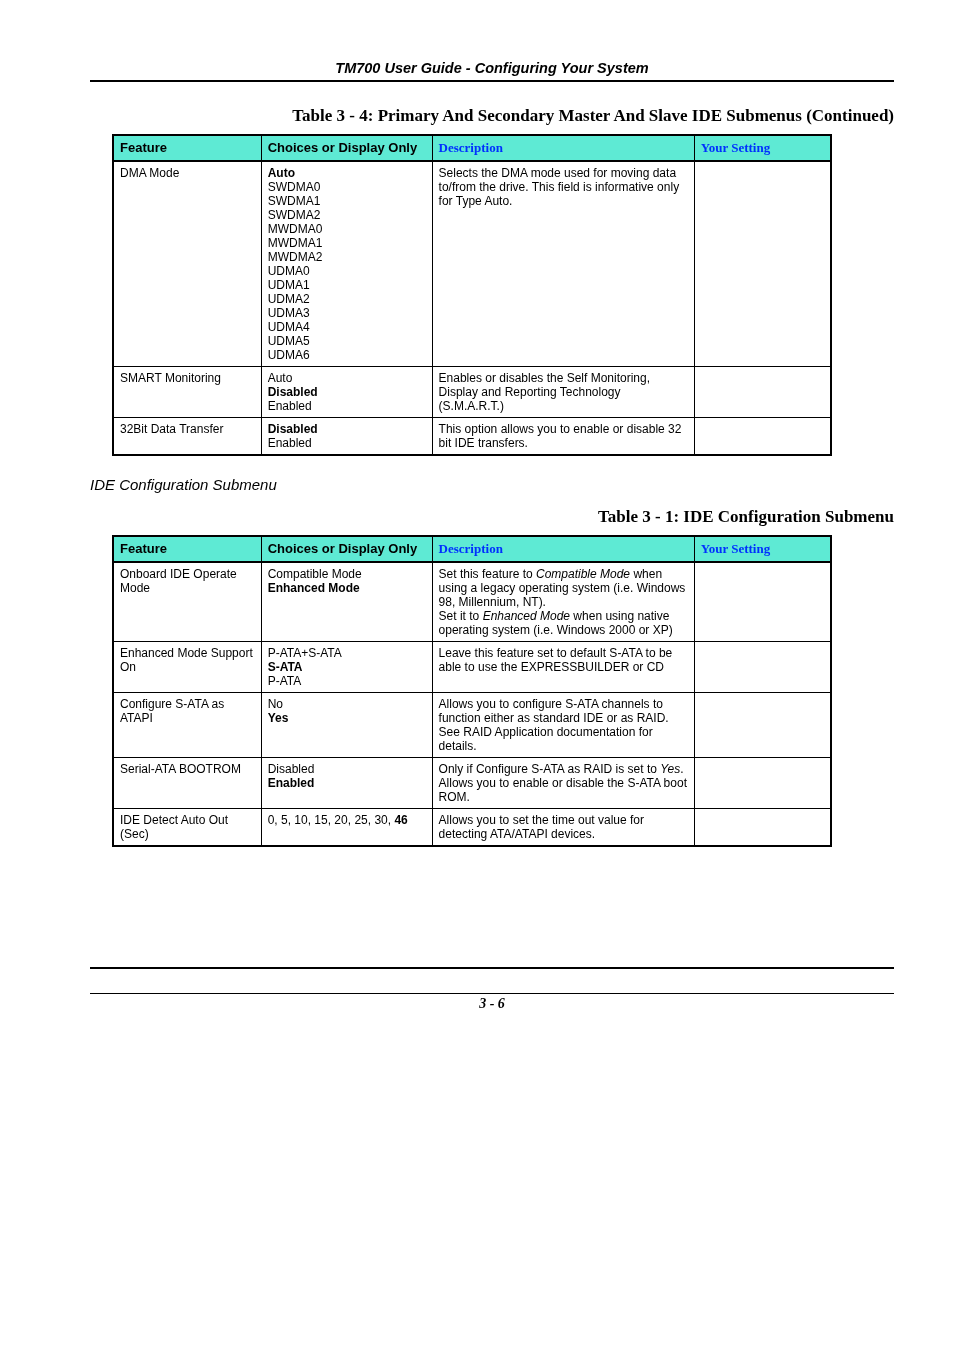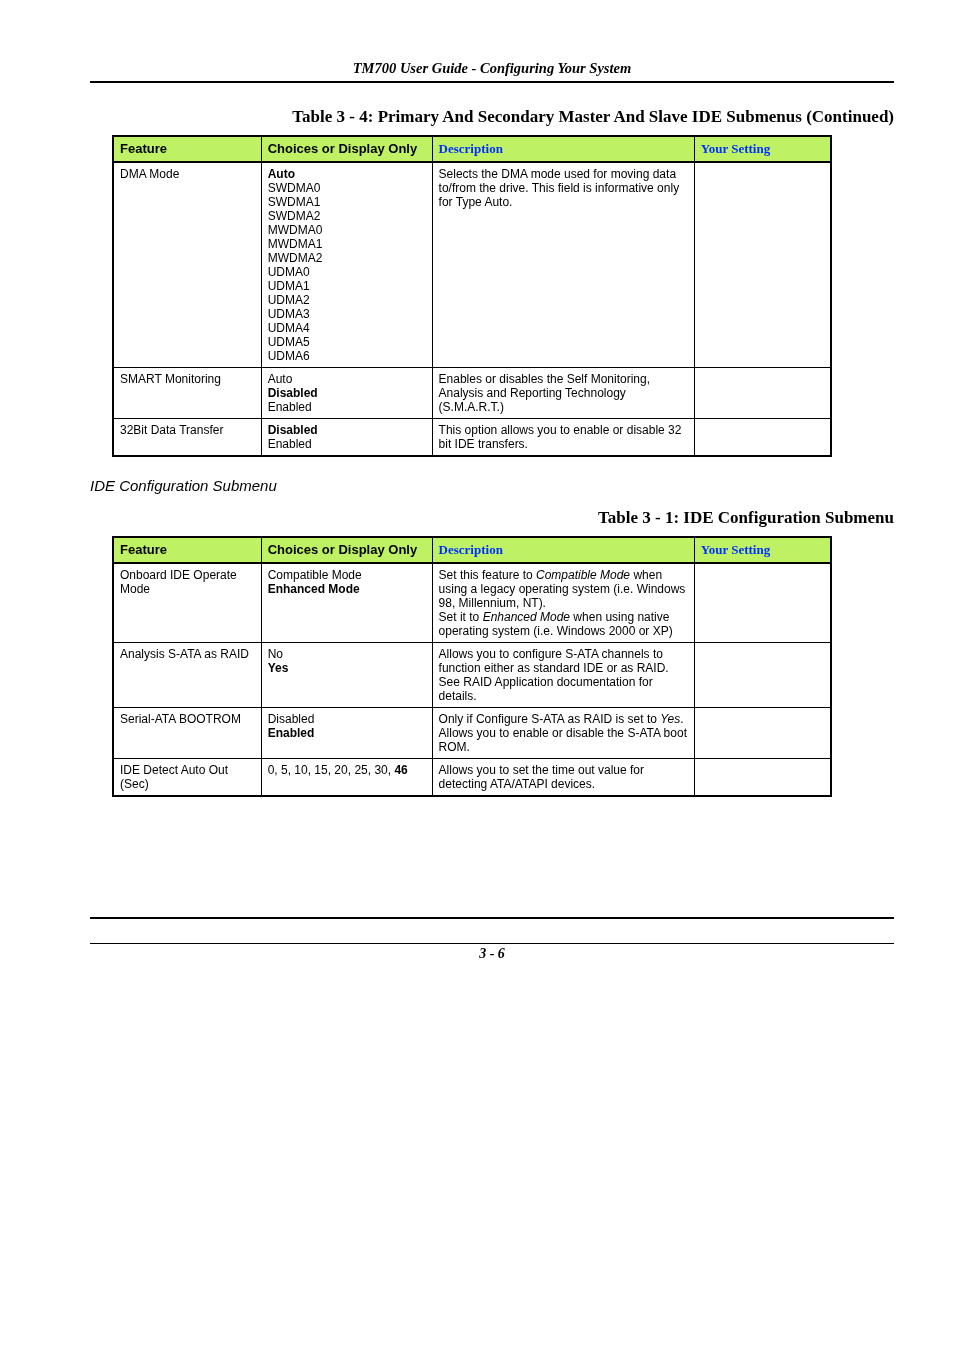--- a/index.html
+++ b/index.html
@@ -9,21 +9,21 @@
     margin: 0;
     padding: 60px 60px 40px 90px;
     width: 954px;
     box-sizing: border-box;
   }
   .header-line {
     font-weight: bold;
     font-style: italic;
     text-align: center;
     font-size: 14.5px;
-    font-family: Liberation Serif, serif;
+    font-family: Liberation Sans, sans-serif;
     margin-bottom: 4px;
   }
   hr.hr-thick {
     border: none;
     border-top: 2px solid #000;
     margin: 4px 0 24px 0;
   }
   hr.hr-thin {
     border: none;
     border-top: 1px solid #000;
@@ -50,21 +50,21 @@
     font-size: 12px;
   }
   table.bios-table th,
   table.bios-table td {
     border: 1px solid #000;
     padding: 4px 6px;
     vertical-align: top;
     text-align: left;
   }
   table.bios-table th {
-    background: #bef264;
+    background: #5eead4;
     font-size: 13px;
   }
   table.bios-table th.desc, table.bios-table th.setting {
     color: #0030ff;
     font-family: Liberation Serif, serif;
   }
   table.bios-table thead tr {
     border-bottom: 2px solid #000;
   }
   table.bios-table {
@@ -118,21 +118,21 @@
   <tbody id="tableA-body">
       <tr>
         <td>DMA Mode</td>
         <td><span class="b">Auto</span><br>SWDMA0<br>SWDMA1<br>SWDMA2<br>MWDMA0<br>MWDMA1<br>MWDMA2<br>UDMA0<br>UDMA1<br>UDMA2<br>UDMA3<br>UDMA4<br>UDMA5<br>UDMA6</td>
         <td>Selects the DMA mode used for moving data to/from the drive. This field is informative only for Type Auto.</td>
         <td></td>
       </tr>
       <tr>
         <td>SMART Monitoring</td>
         <td>Auto<br><span class="b">Disabled</span><br>Enabled</td>
-        <td>Enables or disables the Self Monitoring, Analysis and Reporting Technology (S.M.A.R.T.)</td>
+        <td>Enables or disables the Self Monitoring, Display and Reporting Technology (S.M.A.R.T.)</td>
         <td></td>
       </tr>
       <tr>
         <td>32Bit Data Transfer</td>
         <td><span class="b">Disabled</span><br>Enabled</td>
         <td>This option allows you to enable or disable 32 bit IDE transfers.</td>
         <td></td>
       </tr>
     </tbody>
 </table>
@@ -156,21 +156,27 @@
     </tr>
   </thead>
   <tbody id="tableB-body">
       <tr>
         <td>Onboard IDE Operate Mode</td>
         <td>Compatible Mode<br><span class="b">Enhanced Mode</span></td>
         <td>Set this feature to <span class="i">Compatible Mode</span> when using a legacy operating system (i.e. Windows 98, Millennium, NT).<br>Set it to <span class="i">Enhanced Mode</span> when using native operating system (i.e. Windows 2000 or XP)</td>
         <td></td>
       </tr>
       <tr>
-        <td>Analysis S-ATA as RAID</td>
+        <td>Enhanced Mode Support On</td>
+        <td>P-ATA+S-ATA<br><span class="b">S-ATA</span><br>P-ATA</td>
+        <td>Leave this feature set to default S-ATA to be able to use the EXPRESSBUILDER or CD</td>
+        <td></td>
+      </tr>
+      <tr>
+        <td>Configure S-ATA as ATAPI</td>
         <td>No<br><span class="b">Yes</span></td>
         <td>Allows you to configure S-ATA channels to function either as standard IDE or as RAID. See RAID Application documentation for details.</td>
         <td></td>
       </tr>
       <tr>
         <td>Serial-ATA BOOTROM</td>
         <td>Disabled<br><span class="b">Enabled</span></td>
         <td>Only if Configure S-ATA as RAID is set to <span class="i">Yes</span>.<br>Allows you to enable or disable the S-ATA boot ROM.</td>
         <td></td>
       </tr>

